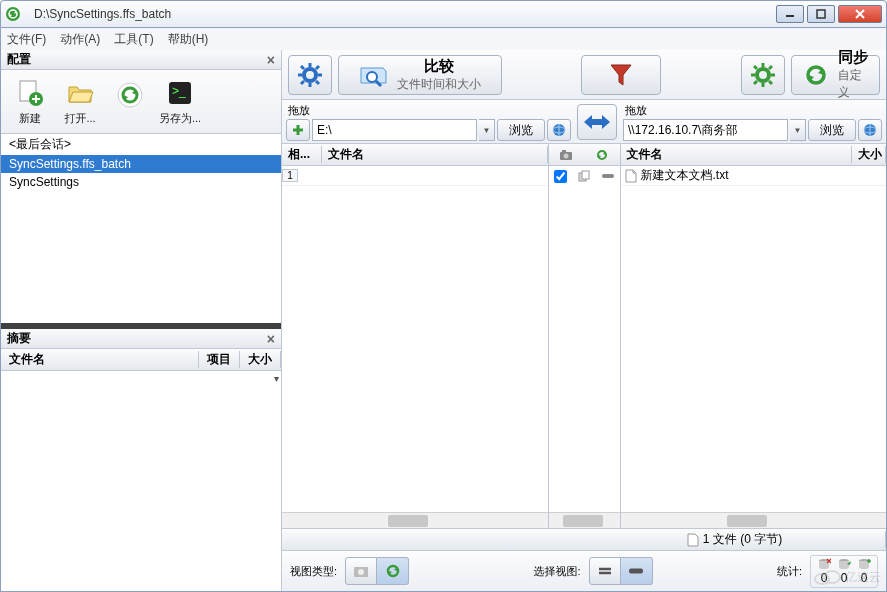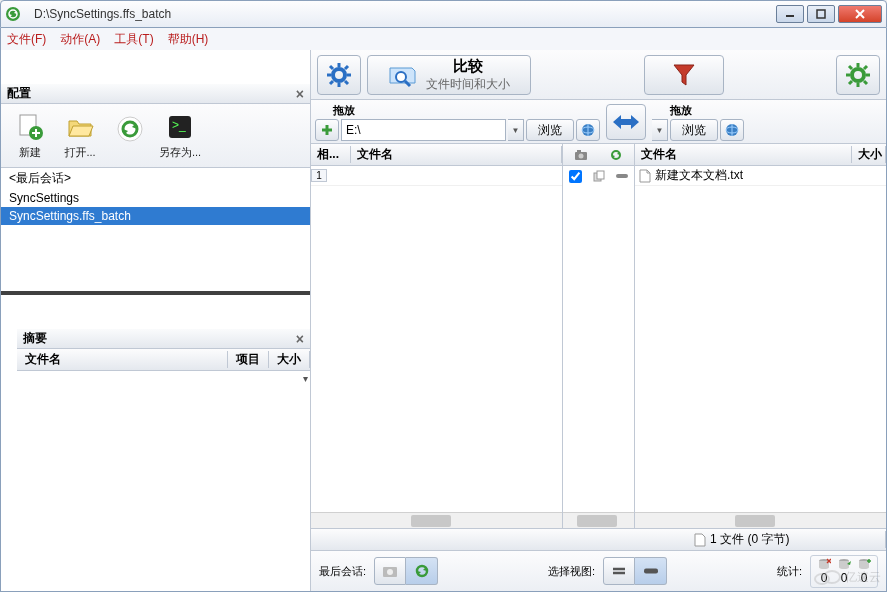--- a/index.html
+++ b/index.html
@@ -10,61 +10,61 @@
 .titlebar .appicon { width: 16px; height: 16px; margin-right: 6px; }
 .titlebar .title { flex: 1; color: #333; margin-left: 7px; }
 .winbtns { display: flex; gap: 3px; }
 .winbtn { width: 28px; height: 18px; border: 1px solid #6a7f9a; border-radius: 2px; display: flex; align-items: center; justify-content: center; font-size: 10px; cursor: pointer; }
 .winbtn.min, .winbtn.max { background: linear-gradient(to bottom, #e8eef7, #c9d7ea); }
 .winbtn.close { background: linear-gradient(to bottom, #f07a6f, #d4432a); color: #fff; width: 44px; }
 .winbtn.close svg { stroke: #fff; }
 
 
 .menubar { height: 22px; background: #f4f6fa; border-left: 1px solid #8aa0bb; border-right: 1px solid #8aa0bb; display: flex; align-items: center; padding: 0 6px; gap: 14px; }
-.menuitem { color: #b91c1c; cursor: pointer; }
+.menuitem { color: #404040; cursor: pointer; }
 
 
 .main { display: flex; height: 542px; border: 1px solid #8aa0bb; border-top: none; }
 .leftpanel { width: 310px; background: #fff; border-right: 1px solid #c0c8d4; display: flex; flex-direction: column; }
 .rightpanel { flex: 1; display: flex; flex-direction: column; background: #f0f0f2; }
 
 
-.panelhead { height: 20px; background: linear-gradient(to bottom, #fafbfc, #e4e8ee); border-bottom: 1px solid #c0c8d4; display: flex; align-items: center; padding: 0 6px; font-weight: bold; margin-top: 34px; }
+.panelhead { height: 20px; background: linear-gradient(to bottom, #fafbfc, #e4e8ee); border-bottom: 1px solid #c0c8d4; display: flex; align-items: center; padding: 0 6px; font-weight: bold; }
 .panelhead .x { margin-left: auto; font-family: Arial; font-size: 14px; color: #666; cursor: pointer; }
 .toolbar { height: 64px; background: linear-gradient(to bottom, #fcfcfd, #eceff4); border-bottom: 1px solid #c0c8d4; display: flex; align-items: center; padding: 2px 6px; gap: 4px; }
 .toolbtn { width: 46px; height: 58px; display: flex; flex-direction: column; align-items: center; justify-content: center; gap: 2px; border: 1px solid transparent; border-radius: 3px; cursor: pointer; }
 .toolbtn .ic { width: 32px; height: 32px; display: flex; align-items: center; justify-content: center; }
 .toolbtn .lb { font-size: 11px; color: #222; }
 
 .configlist { flex: 1; background: #fff; overflow: auto; }
 .configrow { padding: 2px 8px; cursor: pointer; }
 .configrow.sel { background: #2f7bd1; color: #fff; }
 
-.summary { border-top: 4px solid #404040; padding-left: 16px; }
+.summary { border-top: 6px solid #404040; }
 .sumcols { display: flex; height: 22px; background: linear-gradient(to bottom, #fcfcfd, #e4e8ee); border-bottom: 1px solid #c0c8d4; align-items: center; }
 .sumcol { padding: 0 8px; border-right: 1px solid #c0c8d4; font-weight: bold; }
 .sumcol.f { flex: 1; }
 .sumbody { height: 220px; background: #fff; position: relative; }
 .dropdown-arrow { position: absolute; right: 2px; top: 2px; font-size: 10px; color: #555; }
 
 
 .bigbar { height: 50px; background: linear-gradient(to bottom, #fcfcfd, #eceff4); border-bottom: 1px solid #c0c8d4; display: flex; align-items: center; padding: 4px 6px; gap: 6px; }
 .bigbtn { height: 40px; border: 1px solid #a8b4c4; border-radius: 4px; background: linear-gradient(to bottom, #fdfdfe, #e0e5ec); display: flex; align-items: center; justify-content: center; cursor: pointer; }
 .bigbtn.gear { width: 44px; }
 .bigbtn.compare { width: 164px; gap: 8px; padding: 0 10px; }
 .bigbtn.filter { width: 80px; }
 .bigbtn.sync { width: 120px; gap: 8px; padding: 0 10px; flex: 1; }
 .bigbtn .txtcol { display: flex; flex-direction: column; align-items: center; }
 .bigbtn .maintxt { font-size: 15px; font-weight: bold; }
 .bigbtn .subtxt { font-size: 12px; color: #666; }
 
 
 .pathrow { height: 44px; background: linear-gradient(to bottom, #fcfcfd, #eceff4); border-bottom: 1px solid #c0c8d4; display: flex; align-items: stretch; }
 .pathside { flex: 1; display: flex; flex-direction: column; padding: 2px 4px; }
-.pathside .lbl { font-size: 11px; font-weight: bold; padding: 1px 2px; margin-left: 16px; }
+.pathside .lbl { font-size: 11px; font-weight: normal; padding: 1px 2px; }
 .pathside .ctrls { display: flex; gap: 2px; align-items: center; }
 .addbtn { width: 24px; height: 22px; border: 1px solid #a8b4c4; border-radius: 3px; background: linear-gradient(to bottom, #fdfdfe, #e0e5ec); display: flex; align-items: center; justify-content: center; cursor: pointer; }
 .pathinput { flex: 1; height: 22px; border: 1px solid #a8b4c4; padding: 0 4px; background: #fff; }
 .pathdd { width: 16px; height: 22px; border: 1px solid #a8b4c4; border-left: none; background: linear-gradient(to bottom, #fdfdfe, #e0e5ec); display: flex; align-items: center; justify-content: center; cursor: pointer; font-size: 8px; color: #555; }
 .browsebtn { width: 48px; height: 22px; border: 1px solid #a8b4c4; border-radius: 3px; background: linear-gradient(to bottom, #fdfdfe, #e0e5ec); cursor: pointer; }
 .globebtn { width: 24px; height: 22px; border: 1px solid #a8b4c4; border-radius: 3px; background: linear-gradient(to bottom, #fdfdfe, #e0e5ec); display: flex; align-items: center; justify-content: center; cursor: pointer; }
 .swapbtn { width: 40px; align-self: center; height: 36px; border: 1px solid #a8b4c4; border-radius: 4px; background: linear-gradient(to bottom, #fdfdfe, #e0e5ec); display: flex; align-items: center; justify-content: center; cursor: pointer; margin: 0 2px; }
 
 
 .gridrow { flex: 1; display: flex; background: #fff; border-bottom: 1px solid #c0c8d4; min-height: 0; }
@@ -192,22 +192,22 @@
             <svg width="28" height="28">
               <rect x="3" y="3" width="22" height="22" rx="3" fill="#222"></rect>
               <text x="6" y="16" fill="#5f5" font-size="12" font-family="monospace">&gt;_</text>
             </svg>
           </span>
         <span class="lb">另存为...</span>
       </div>
     </div>
     <div class="configlist">
       <div class="configrow">&lt;最后会话&gt;</div>
+      <div class="configrow sel">SyncSettings.ffs_batch</div>
       <div class="configrow">SyncSettings</div>
-      <div class="configrow sel">SyncSettings.ffs_batch</div>
     </div>
     <div class="summary">
       <div class="panelhead">
         <span>摘要</span>
         <span class="x">×</span>
       </div>
       <div class="sumcols">
         <div class="sumcol f">文件名</div>
         <div class="sumcol">项目</div>
         <div class="sumcol">大小</div>
@@ -268,20 +268,34 @@
                 <line x1="14" y1="22" x2="14" y2="26"></line>
                 <line x1="2" y1="14" x2="6" y2="14"></line>
                 <line x1="22" y1="14" x2="26" y2="14"></line>
                 <line x1="5" y1="5" x2="8" y2="8"></line>
                 <line x1="20" y1="20" x2="23" y2="23"></line>
                 <line x1="23" y1="5" x2="20" y2="8"></line>
                 <line x1="8" y1="20" x2="5" y2="23"></line>
               </g>
             </svg>
           </span>
+      </div>
+      <div class="bigbtn sync">
+        <span>
+            <svg width="28" height="28">
+              <path d="M6 14 A8 8 0 0 1 22 14" stroke="#3a9b3a" stroke-width="3.5" fill="none"></path>
+              <path d="M22 14 A8 8 0 0 1 6 14" stroke="#3a9b3a" stroke-width="3.5" fill="none"></path>
+              <path d="M20 8l2 6-6-2z" fill="#3a9b3a"></path>
+              <path d="M8 20l-2-6 6 2z" fill="#3a9b3a"></path>
+            </svg>
+          </span>
+        <div class="txtcol">
+          <span class="maintxt">同步</span>
+          <span class="subtxt">自定义</span>
+        </div>
       </div>
     </div>
 
     <div class="pathrow">
       <div class="pathside">
         <span class="lbl">拖放</span>
         <div class="ctrls">
           <div class="addbtn">
               <svg width="14" height="14">
                 <line x1="7" y1="2" x2="7" y2="12" stroke="#3a9b3a" stroke-width="3"></line>
@@ -302,20 +316,21 @@
       </div>
       <div class="swapbtn">
         <svg width="30" height="20">
             <path d="M2 10l8-7v4h10v6H10v4z" fill="#2a6fc4"></path>
             <path d="M28 10l-8 7v-4H10V7h10V3z" fill="#2a6fc4"></path>
           </svg>
       </div>
       <div class="pathside">
         <span class="lbl">拖放</span>
         <div class="ctrls">
+          <input class="pathinput" value="\\172.16.10.7\商务部" style="">
           <div class="pathdd">▼</div>
           <button class="browsebtn">浏览</button>
           <div class="globebtn">
               <svg width="14" height="14">
                 <circle cx="7" cy="7" r="6" fill="#3a7fc4"></circle>
                 <ellipse cx="7" cy="7" rx="6" ry="3" fill="none" stroke="#9fd0ff"></ellipse>
                 <line x1="7" y1="1" x2="7" y2="13" stroke="#9fd0ff"></line>
               </svg>
             </div>
         </div>
@@ -402,21 +417,21 @@
       <div class="statusseg"></div>
       <div class="statusseg">
         <svg width="12" height="14">
             <path d="M1 1h7l3 3v9H1z" fill="#fff" stroke="#999"></path>
           </svg>
         <span>1 文件 (0 字节)</span>
       </div>
     </div>
 
     <div class="bottombar">
-      <span class="bblabel">最后会话:</span>
+      <span class="bblabel">视图类型:</span>
       <div class="togglebtns">
         <div class="togglebtn">
             <svg width="16" height="14">
               <rect x="1" y="3" width="14" height="10" rx="1" fill="#bbb"></rect>
               <circle cx="8" cy="8" r="3" fill="#eee"></circle>
             </svg>
           </div>
         <div class="togglebtn on">
             <svg width="16" height="16">
               <path d="M3 8 A5 5 0 0 1 13 8" stroke="#3a9b3a" stroke-width="2.5" fill="none"></path>

